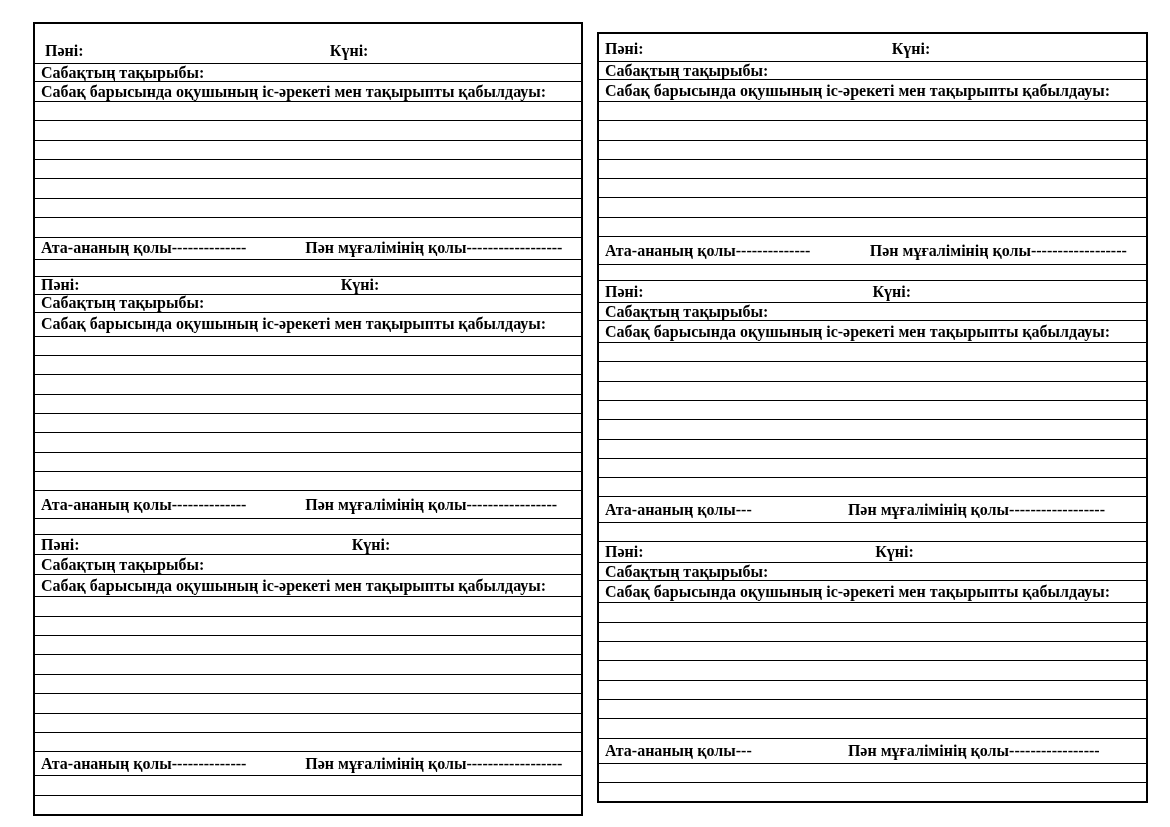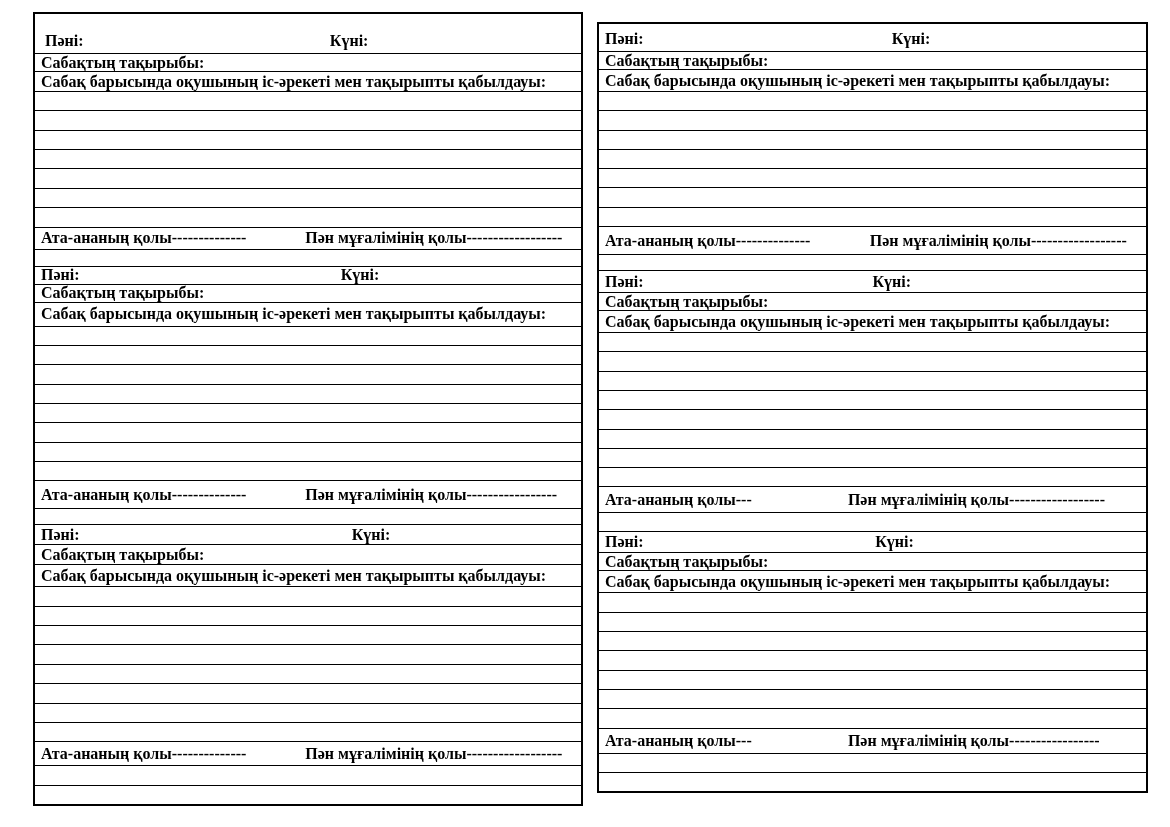--- a/index.html
+++ b/index.html
@@ -9,20 +9,21 @@
     font-family:"Liberation Serif","DejaVu Serif",serif;
     font-weight:bold;font-size:16px;
     overflow:hidden;
   }
   .sheet{
     position:absolute;
     border:2px solid #000;
     box-sizing:border-box;
     display:flex;flex-direction:column;
     background:#fff;
+    margin-top:10px;
   }
   #sheet-left{left:33px;top:12px;width:550px;height:794px;}
   #sheet-right{left:597px;top:22px;width:551px;height:771px;}
   .row{
     position:relative;
     border-bottom:1px solid #000;
     box-sizing:border-box;
     display:flex;align-items:center;
     line-height:1;
     flex:0 0 auto;

